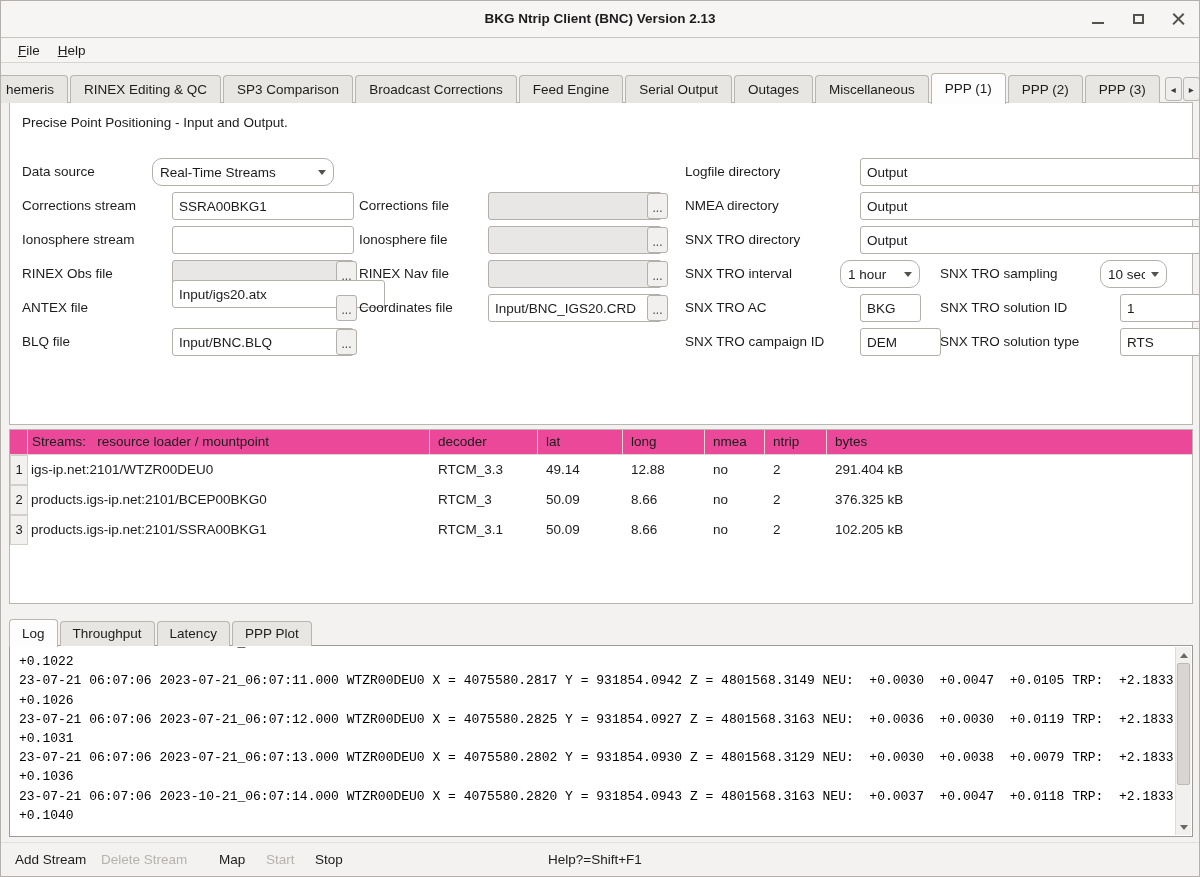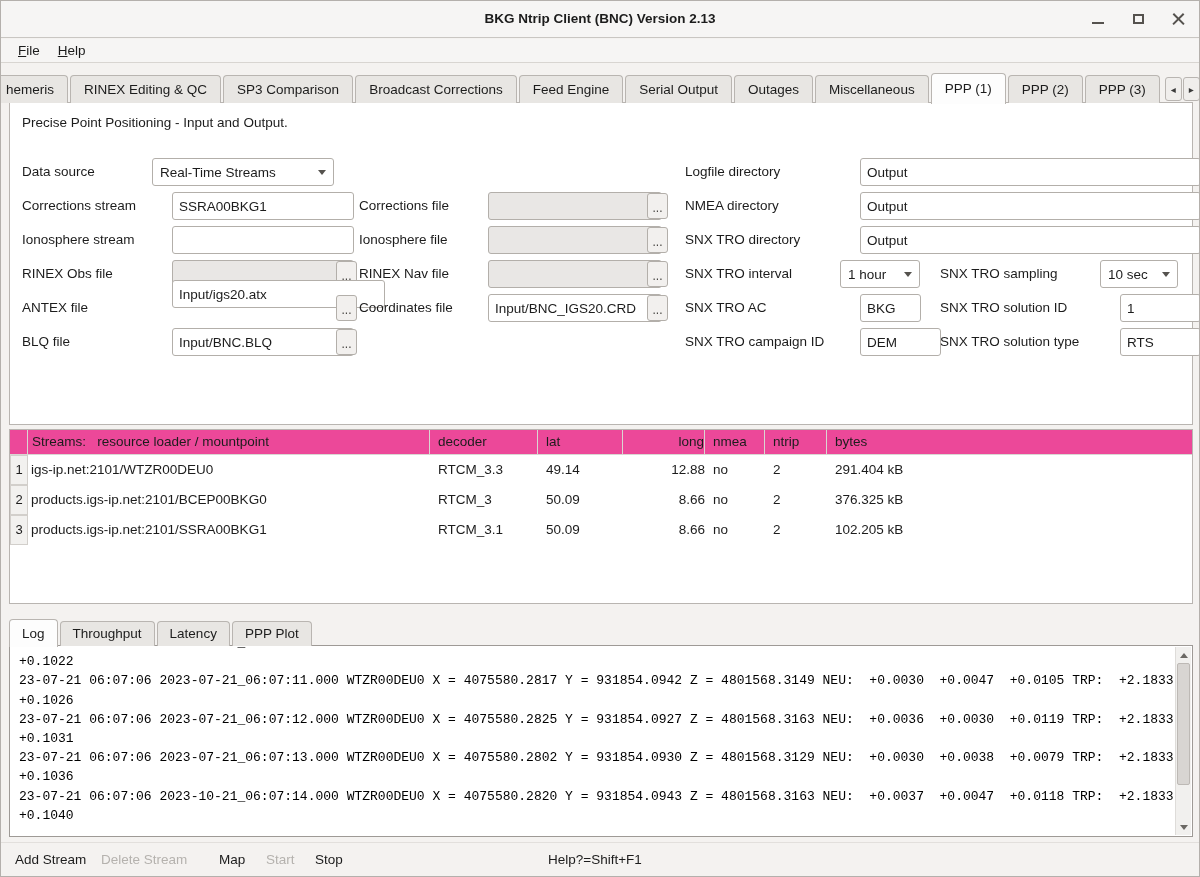--- a/index.html
+++ b/index.html
@@ -66,21 +66,21 @@
   }
   .heading { position:absolute; left:12px; top:12px; }
   .lbl { position:absolute; height:28px; line-height:28px; white-space:nowrap; }
   .inp {
     position:absolute; height:28px; border:1px solid #b3afaa; border-radius:3px;
     background:#fff; font-family:"Liberation Sans",sans-serif; font-size:13.5px;
     color:#1c1c1c; padding:0 6px;margin-left:20px;
   }
   .inp:disabled { background:#e9e7e5; color:#7a7874; }
   .combo {
-    position:absolute; height:28px; border:1px solid #b3afaa; border-radius:3px;
+    position:absolute; height:28px; border:1px solid #b3afaa; border-radius:10px;
     background:#fff; display:flex; align-items:center; padding:0 7px;
   }
   .combo-text { flex:1; white-space:nowrap; overflow:hidden; }
   .combo-arrow {
     width:0; height:0; border-left:4px solid transparent; border-right:4px solid transparent;
     border-top:5px solid #55524e; margin-left:6px;
   }
   .browse {
     position:absolute; height:26px; width:21px; background:#f2f0ee;
     border:1px solid #b3afaa; border-radius:3px; color:#44423f;
@@ -91,21 +91,21 @@
     position:absolute; top:428px; left:8px; width:1184px; height:175px;
     background:#fff; border:1px solid #b9b5b1;
   }
   .thead { display:flex; height:25px; border-bottom:1px solid #d9d6d2; background:#ec4899; }
   .th { border-right:1px solid #d9d6d2; height:100%; line-height:24px; padding-left:8px; white-space:pre; overflow:hidden; }
   .th:last-child { border-right:none; }
   .c-num { width:18px; padding-left:0; flex:none; }
   .c-mp  { width:402px; flex:none; }
   .c-dec { width:108px; flex:none; }
   .c-lat { width:85px; flex:none; }
-  .c-lon { width:82px; flex:none;text-align:right; }
+  .c-lon { width:82px; flex:none; }
   .c-nme { width:60px; flex:none; }
   .c-ntr { width:62px; flex:none; }
   .c-byt { flex:1; }
   .th.c-mp { padding-left:4px; }
   .trow { display:flex; height:30px; align-items:center; }
   .td { height:100%; line-height:30px; padding-left:8px; white-space:nowrap; overflow:hidden; }
   .td.c-mp { padding-left:3px; }
   .td.c-num {
     background:#f2f1ef; border:1px solid #d2cfcb; line-height:28px;
     text-align:center; padding-left:0; font-size:13px;
@@ -249,21 +249,21 @@
 
   <div class="lbl" style="left:675px;top:123px">SNX TRO directory</div>
   <input class="inp" style="left: 830px; top: 123px; width: 341px;" value="Output">
 
   <div class="lbl" style="left:675px;top:157px">SNX TRO interval</div>
   <div class="combo" style="left:830px;top:157px;width:80px">
     <span class="combo-text">1 hour</span>
     <span class="combo-arrow"></span>
   </div>
   <div class="lbl" style="left:930px;top:157px">SNX TRO sampling</div>
-  <div class="combo" style="left:1090px;top:157px;width:78px">
+  <div class="combo" style="left:1090px;top:157px;width:67px">
     <span class="combo-text">10 sec</span>
     <span class="combo-arrow"></span>
   </div>
 
   <div class="lbl" style="left:675px;top:191px">SNX TRO AC</div>
   <input class="inp" style="left: 830px; top: 191px; width: 61px;" value="BKG">
   <div class="lbl" style="left:930px;top:191px">SNX TRO solution ID</div>
   <input class="inp" style="left: 1090px; top: 191px; width: 81px;" value="1">
 
   <div class="lbl" style="left:675px;top:225px">SNX TRO campaign ID</div>

